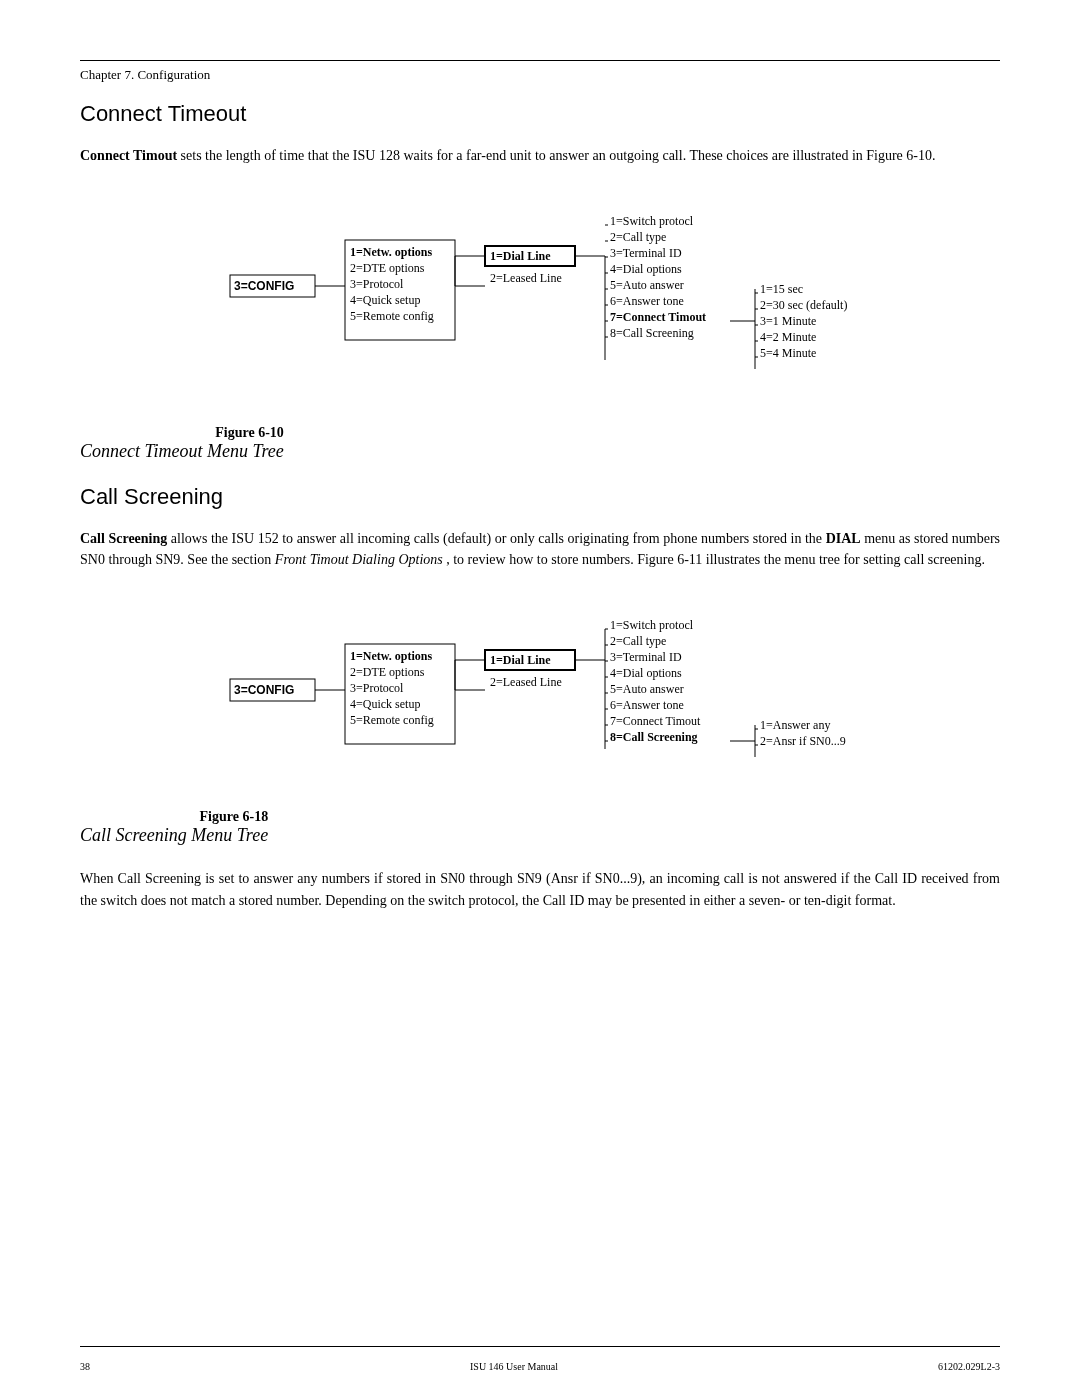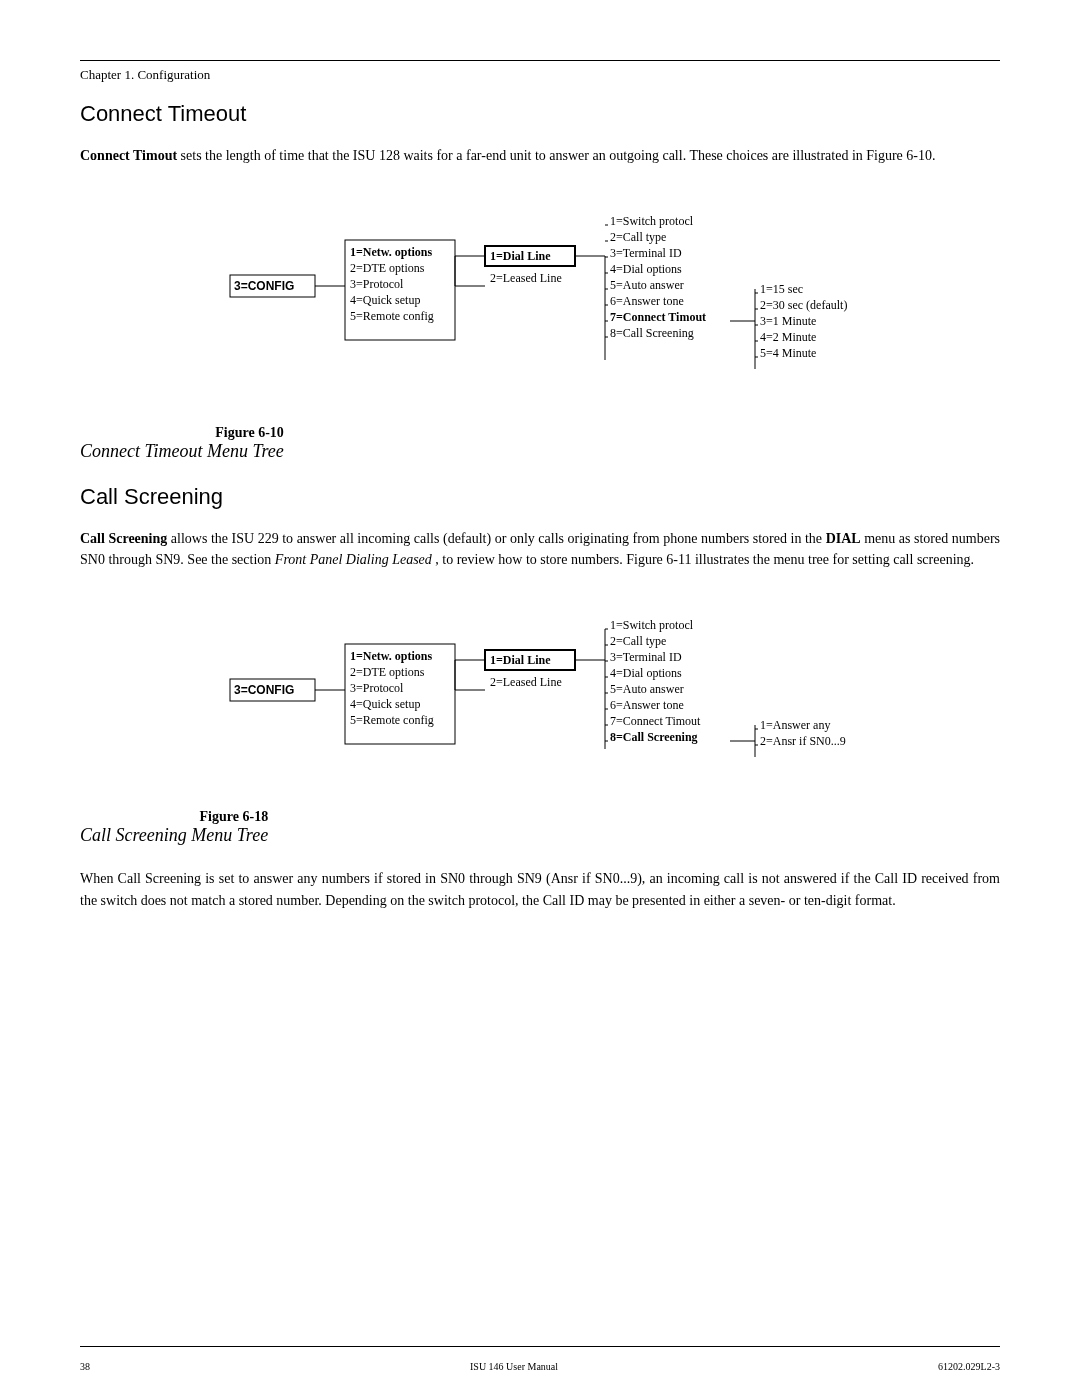--- a/index.html
+++ b/index.html
@@ -87,21 +87,21 @@
       font-size: 10px;
     }
     .bold { font-weight: bold; }
     .italic { font-style: italic; }
   </style>
 </head>
 <body>
 
 <div class="page">
   <div class="top-rule"></div>
-  <div class="chapter-header">Chapter 1.  Configuration</div>
+  <div class="chapter-header">Chapter 7.  Configuration</div>
 
   <div class="section-title">Connect Timeout</div>
 
   <p class="body-text">
     <span class="bold">Connect Timout</span>
     <span> sets the length of time that the ISU 128 waits for a far-end unit to answer an outgoing call.  These choices are illustrated in Figure 6-10.</span>
   </p>
 
   <div class="figure-area">
     <svg class="tree-svg" width="640" height="230" viewBox="0 0 640 230">
@@ -173,24 +173,24 @@
     <div class="figure-caption-block">
       <div class="figure-number">Figure 6-10</div>
       <div class="figure-caption">Connect Timeout Menu Tree</div>
     </div>
   </div>
 
   <div class="section-title">Call Screening</div>
 
   <p class="body-text">
     <span class="bold">Call Screening</span>
-    <span> allows the ISU 229 to answer all incoming calls (default) or only calls originating from phone numbers stored in the </span>
+    <span> allows the ISU 152 to answer all incoming calls (default) or only calls originating from phone numbers stored in the </span>
     <span class="bold">DIAL</span>
     <span> menu as stored numbers SN0 through SN9.  See the section </span>
-    <span class="italic">Front Panel Dialing Leased</span>
+    <span class="italic">Front Timout Dialing Options</span>
     <span>, to review how to store numbers.  Figure 6-11 illustrates the menu tree for setting call screening.</span>
   </p>
 
   <div class="figure-area">
     <svg class="tree-svg" width="640" height="210" viewBox="0 0 640 210">
 
       <rect x="10" y="90" width="85" height="22" fill="white" stroke="black" stroke-width="1"></rect>
       <text x="14" y="105" font-family="Arial,sans-serif" font-size="12" font-weight="bold">3=CONFIG</text>
 
       <line x1="95" y1="101" x2="125" y2="101" stroke="black" stroke-width="1"></line>

